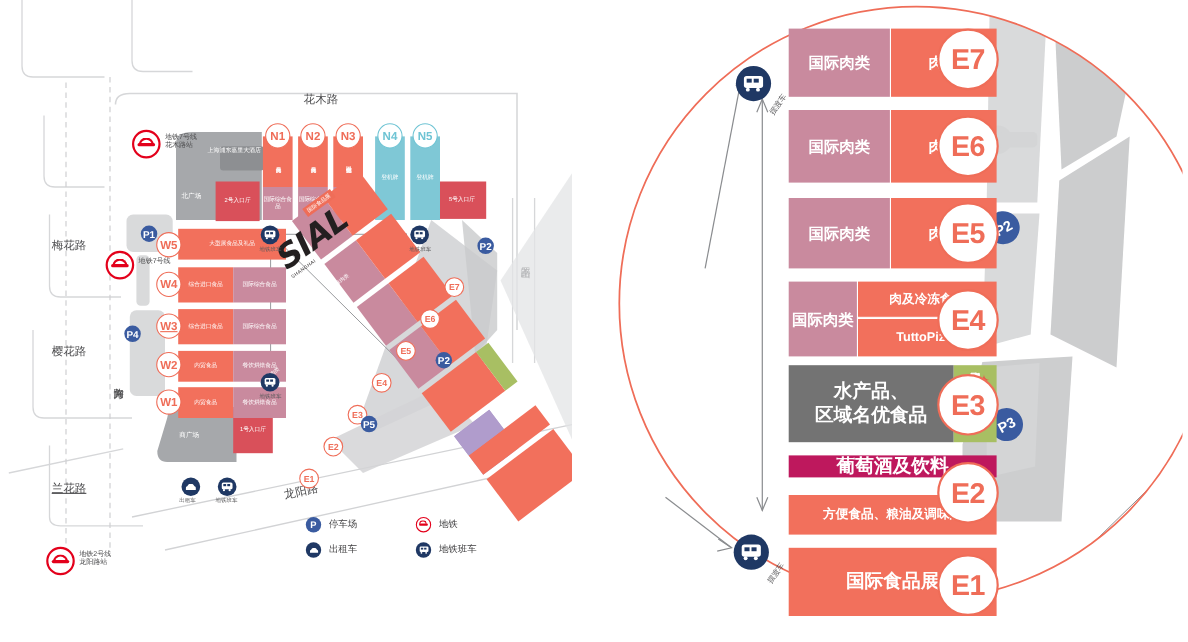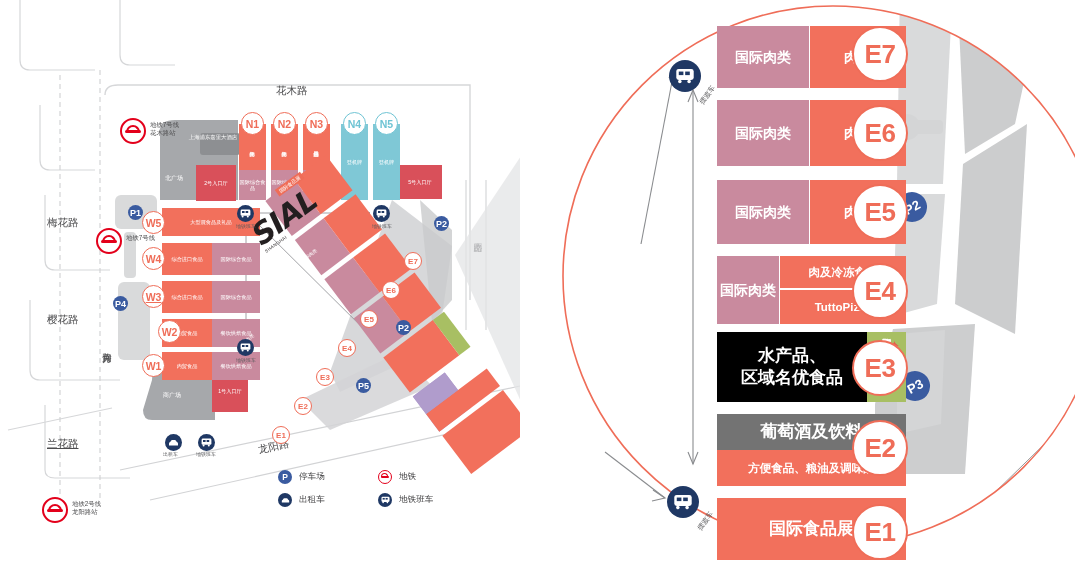--- a/index.html
+++ b/index.html
@@ -242,21 +242,21 @@
         </div>
       <div class="code small" style="left:142px;top:285px;text-decoration:underline;">W3</div>
     </div>
     <div>
       <div class="hallbox" style="left:162px;top:319px;width:50px;height:28px;background:#f2705c;">
         <span class="t6">内贸食品</span>
         </div>
       <div class="hallbox" style="left:212px;top:319px;width:48px;height:28px;background:#c98a9e;">
         <span class="t6" style="width:38px;">餐饮烘焙食品</span>
         </div>
-      <div class="code small" style="left:158px;top:320px;">W2</div>
+      <div class="code small" style="left:142px;top:320px;">W2</div>
     </div>
     <div>
       <div class="hallbox" style="left:162px;top:352px;width:50px;height:28px;background:#f2705c;">
         <span class="t6">内贸食品</span>
         </div>
       <div class="hallbox" style="left:212px;top:352px;width:48px;height:28px;background:#c98a9e;">
         <span class="t6" style="width:38px;">餐饮烘焙食品</span>
         </div>
       <div class="code small" style="left:142px;top:354px;">W1</div>
     </div>
@@ -311,21 +311,21 @@
     <div class="sial">
       <div class="sialword">SIAL</div>
       <div class="sialsub">SHANGHAI</div>
       <div class="sialtag">国际食品展</div>
     </div>
 
     <div class="picon" style="left:128px;top:205px;">P1</div>
     <div class="picon" style="left:113px;top:296px;">P4</div>
     <div class="picon" style="left:434px;top:216px;">P2</div>
     <div class="picon" style="left:396px;top:320px;">P2</div>
-    <div class="picon" style="left:356px;top:378px;">P5</div>
+    <div class="picon" style="left:328px;top:378px;">P5</div>
 
     <div class="busicon" style="left:237px;top:205px;">
       <svg width="11" height="9" viewBox="0 0 11 9">
           <rect x="0.6" y="0.6" width="9.8" height="6.2" rx="1.4" fill="#fff"></rect>
           <rect x="2" y="2" width="2.6" height="2" fill="#1f3864"></rect>
           <rect x="5.6" y="2" width="2.6" height="2" fill="#1f3864"></rect>
           <circle cx="2.6" cy="7.6" r="1" fill="#fff"></circle>
           <circle cx="7.8" cy="7.6" r="1" fill="#fff"></circle>
         </svg>
     </div>
@@ -489,31 +489,31 @@
     </div>
 
     <div>
       <div class="zbox ztxt-md" style="left:172px;top:252px;width:62px;height:68px;background:#c98a9e;">国际肉类</div>
       <div class="zbox ztxt-sm" style="left:235px;top:252px;width:126px;height:33px;background:#f2705c;border-bottom:1px solid #fff;">肉及冷冻食品</div>
       <div class="zbox ztxt-sm" style="left:235px;top:286px;width:126px;height:34px;background:#f2705c;">TuttoPizza</div>
       <div class="zcode" style="left:307px;top:259px;">E4</div>
     </div>
 
     <div>
-      <div class="zbox ztxt-lg" style="left:172px;top:328px;width:150px;height:70px;background:#000000;white-space:pre-line;">水产品、
+      <div class="zbox ztxt-lg" style="left:172px;top:328px;width:150px;height:70px;background:#737373;white-space:pre-line;">水产品、
 区域名优食品</div>
       <div class="zbox" style="left:322px;top:328px;width:39px;height:70px;background:#a8bf63;">
         <span class="vertgreen">SIAL 创新产品评选展示区</span>
       </div>
       <div style="position:absolute;left:344px;top:334px;color:#e35b4a;font-size:13px;">✦</div>
       <div class="zcode" style="left:307px;top:336px;">E3</div>
     </div>
 
     <div>
-      <div class="zbox ztxt-lg" style="left:172px;top:410px;width:189px;height:36px;background:#737373;">葡萄酒及饮料</div>
+      <div class="zbox ztxt-lg" style="left:172px;top:410px;width:189px;height:20px;background:#be185d;">葡萄酒及饮料</div>
       <div class="zbox ztxt-sm" style="left:172px;top:446px;width:189px;height:36px;background:#f2705c;">方便食品、粮油及调味品</div>
       <div class="zcode" style="left:307px;top:416px;">E2</div>
     </div>
 
     <div>
       <div class="zbox ztxt-lg" style="left:172px;top:494px;width:189px;height:62px;background:#f2705c;">国际食品展</div>
       <div class="zcode" style="left:307px;top:500px;">E1</div>
     </div>
 
   </div>

